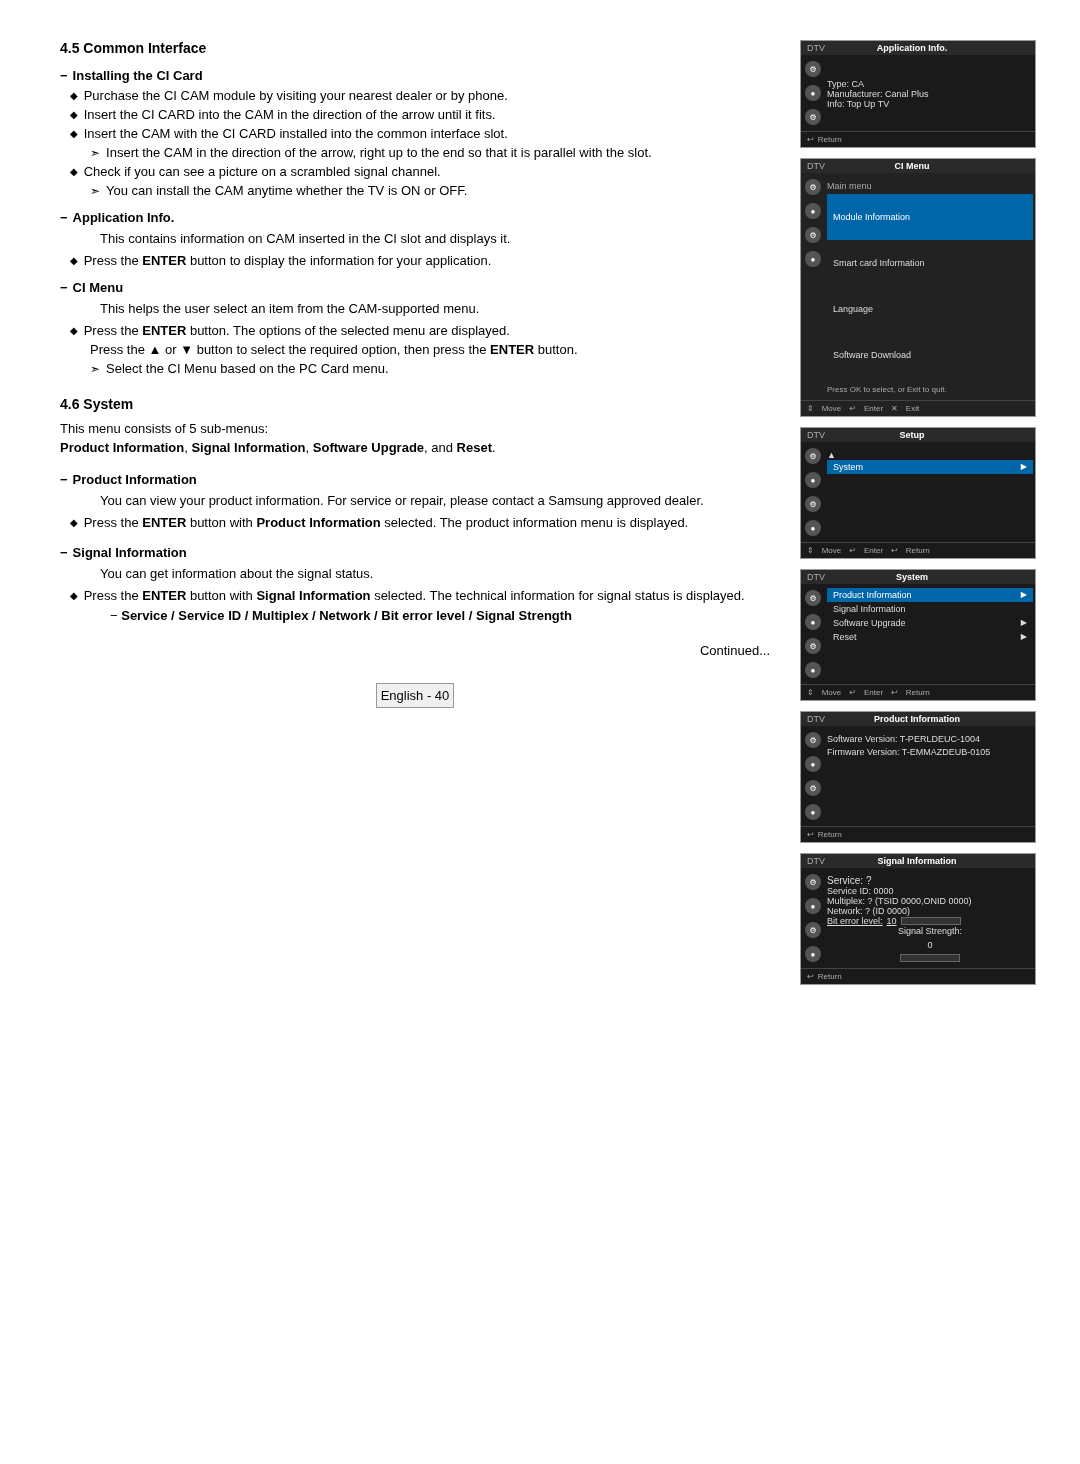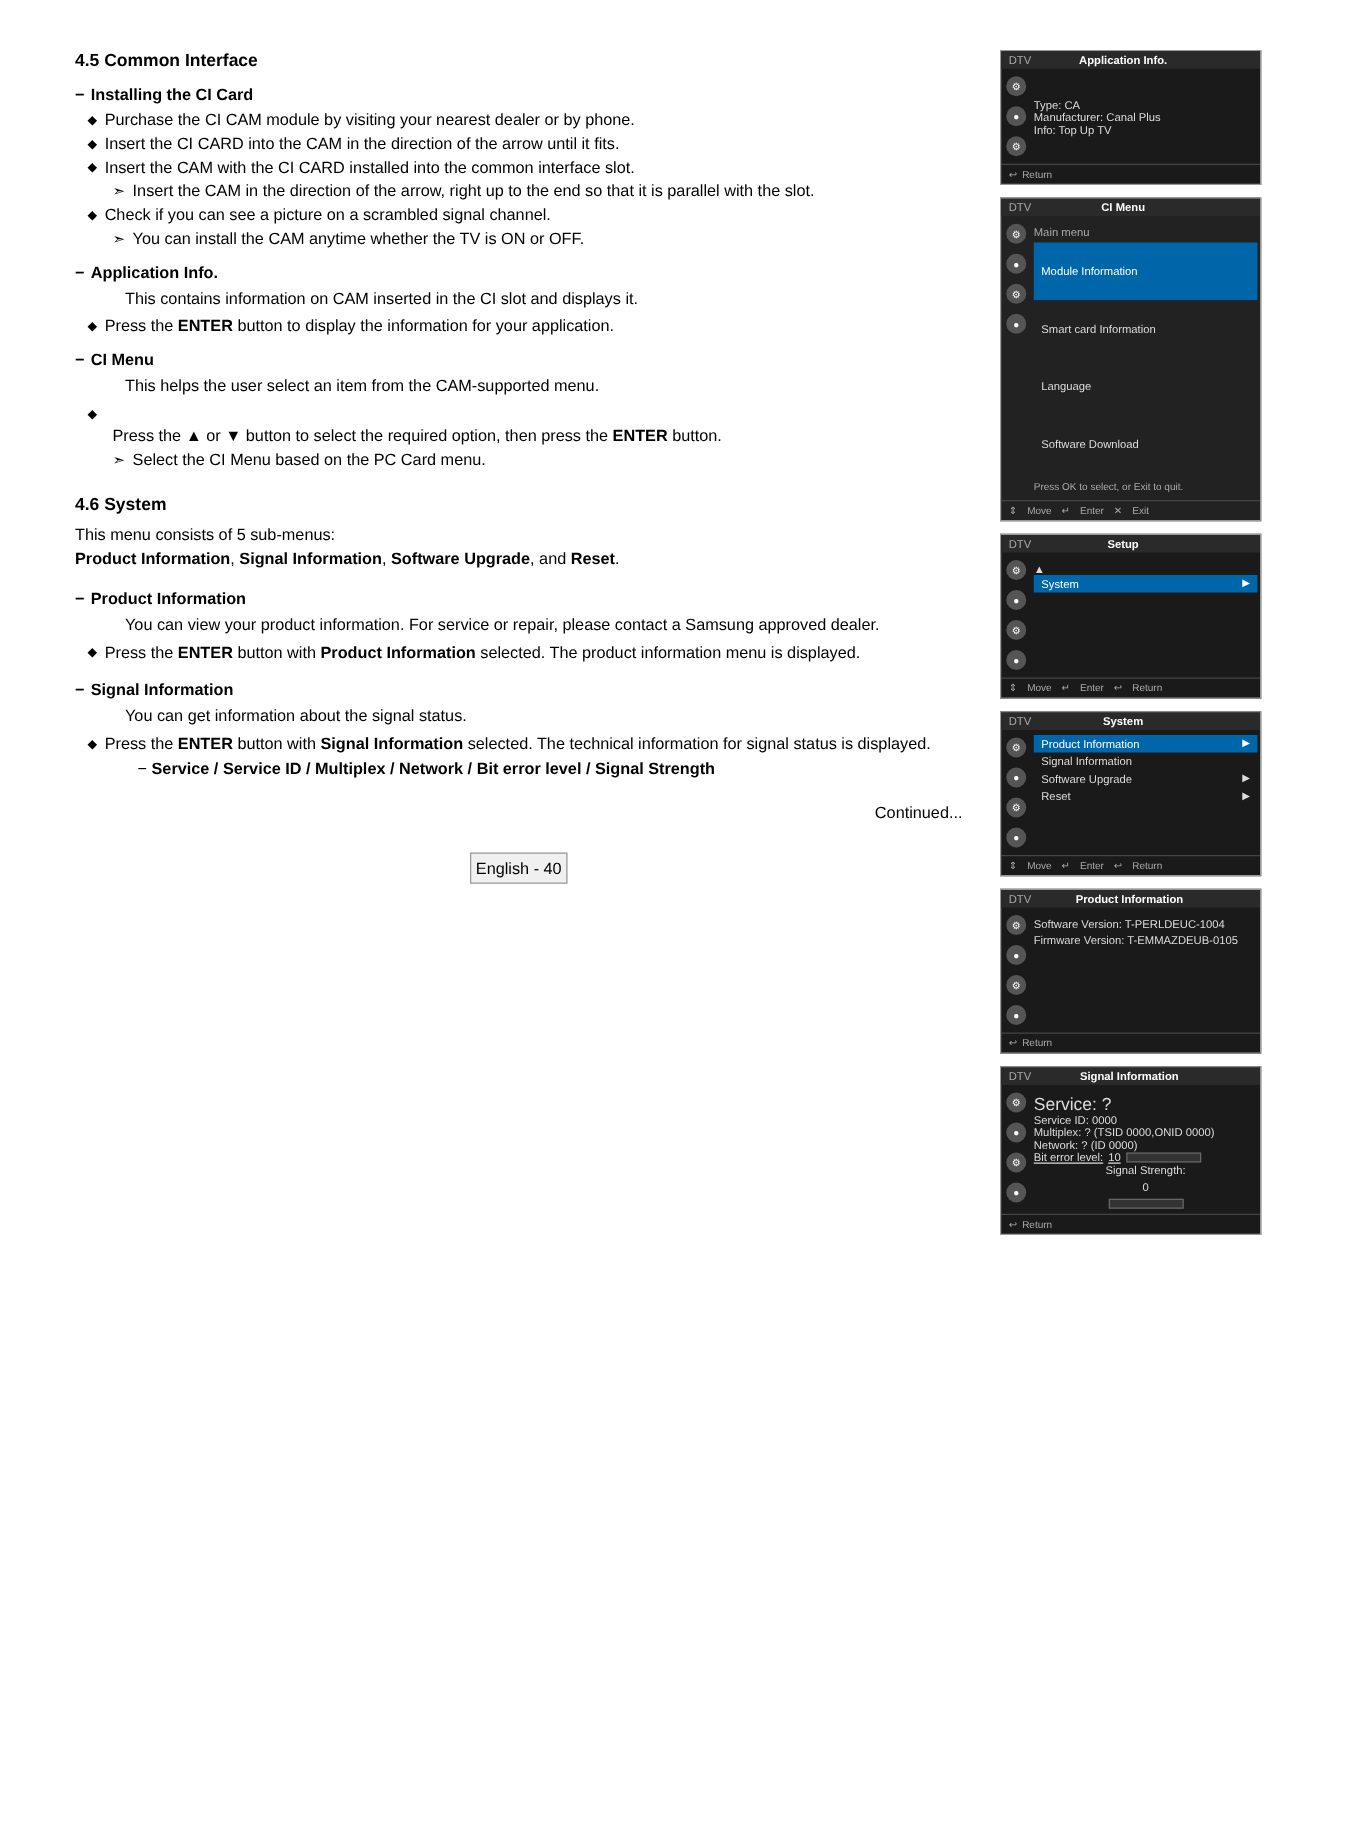--- a/index.html
+++ b/index.html
@@ -97,21 +97,21 @@
       line-height: 1.4;
     }
 
     
     .tv-panel {
       border: 1px solid #999;
       background: #1a1a1a;
       color: #fff;
       font-size: 10px;
       margin-bottom: 0px;
-      width: 209px;
+      width: 236px;
     }
 
     .tv-panel-header {
       display: flex;
       align-items: center;
       justify-content: space-between;
       background: #2a2a2a;
       padding: 2px 6px;
       font-size: 9px;
     }
@@ -318,20 +318,21 @@
       <span class="label">CI Menu</span>
     </div>
 
     <div class="normal-text indent-text">
       This helps the user select an item from the CAM-supported menu.
     </div>
 
     <ul class="bullet-list">
       <li>
         <span class="diamond">◆</span>
+        <span>Press the <strong>ENTER</strong> button. The options of the selected menu are displayed.</span>
       </li>
       <li>
         <span style="padding-left: 20px; display:block;">Press the ▲ or ▼ button to select the required option, then press the <strong>ENTER</strong> button.</span>
       </li>
     </ul>
 
     <div class="arrow-item">
       <span class="arrow">➣</span>
       <span>Select the CI Menu based on the PC Card menu.</span>
     </div>
@@ -557,21 +558,21 @@
         <span style="width:20px;"></span>
       </div>
       <div class="tv-main-area">
         <div class="tv-icon-col">
           <div class="tv-icon">⚙</div>
           <div class="tv-icon">●</div>
           <div class="tv-icon">⚙</div>
           <div class="tv-icon">●</div>
         </div>
         <div class="tv-content-col">
-          <div style="color:#ddd; font-size:14px; margin-top:3px;">Service: ?</div>
+          <div style="color:#ddd; font-size:10px; margin-top:3px;">Service: ?</div>
           <div style="color:#ddd; font-size:9px;">Service ID: 0000</div>
           <div style="color:#ddd; font-size:9px;">Multiplex: ? (TSID 0000,ONID 0000)</div>
           <div style="color:#ddd; font-size:9px;">Network: ? (ID 0000)</div>
           <div style="color:#ddd; font-size:9px; display:flex; align-items:center; gap:4px;text-decoration:underline;">
             <span>Bit error level:</span>
             <span>10</span>
             <span class="signal-bar">
               <span class="signal-bar-fill" style="width: 60%;"></span>
             </span>
           </div>

